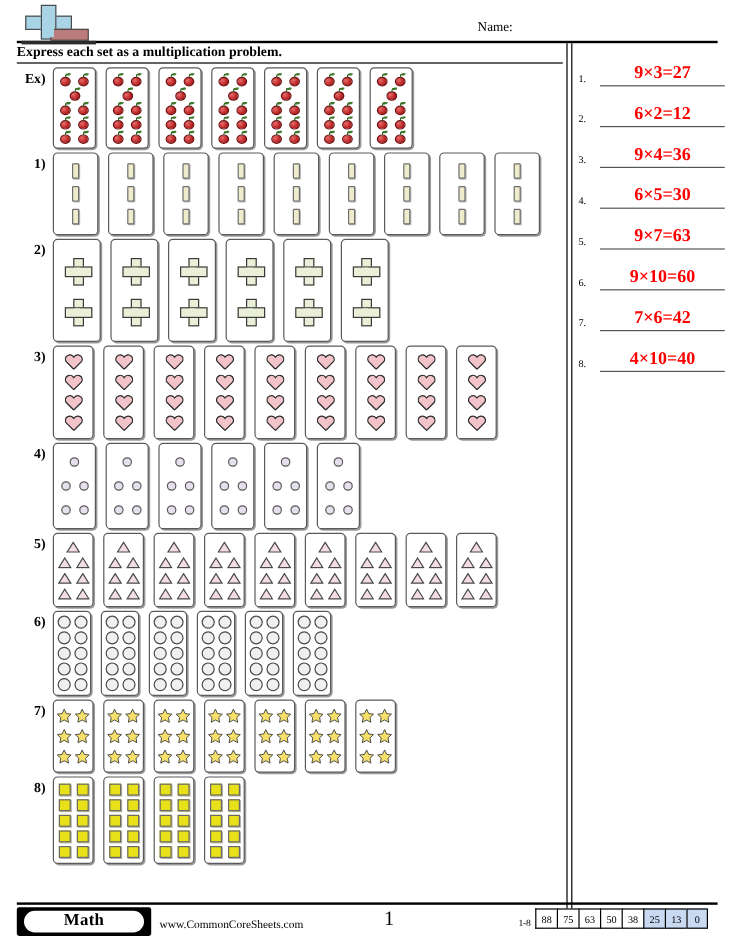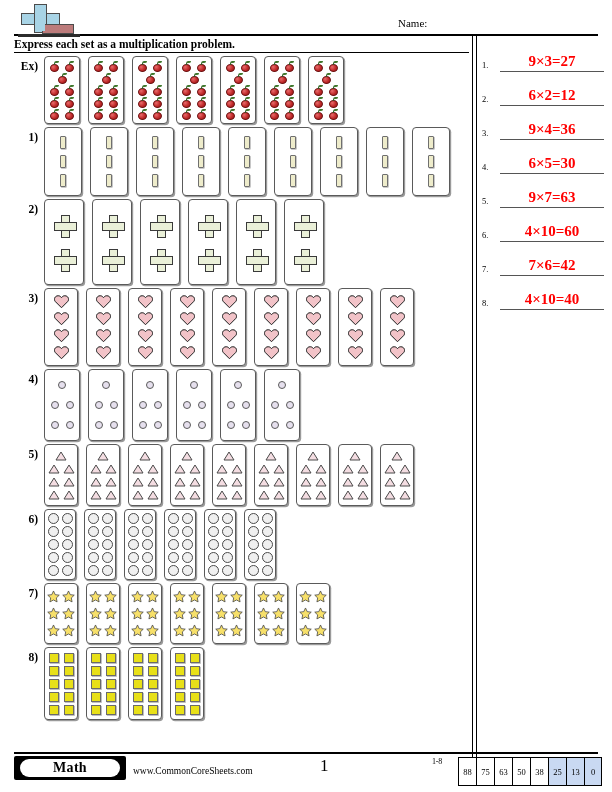--- a/index.html
+++ b/index.html
@@ -243,28 +243,28 @@
   #site-url {
     position: absolute; left: 133px; top: 766px;
     font-size: 9.5px;
   }
   #page-number {
     position: absolute; left: 320px; top: 756px;
     font-size: 17px;
   }
   #scale {
     position: absolute; left: 432px; top: 757px;
-    display: flex; align-items: flex-start; gap: 12px;
+    display: flex; align-items: flex-end;
   }
   #scale-range {
     font-size: 8px; margin-right: 4px; letter-spacing: -.2px;
   }
   #scale-cells { display: flex; }
   .scale-cell {
-    width: 18px; height: 29px;
+    width: 18px; height: 17px;
     border: 1px solid #000; border-right: none;
     font-size: 8.5px; display: flex;
     align-items: center; justify-content: center;
     background: #fff;
   }
   .scale-cell:last-child { border-right: 1px solid #000; }
   .scale-cell.hl { background: #c9d9f2; }
 </style>
 </head>
 <body>
@@ -309,21 +309,21 @@
         <div class="answer-val" style="color: rgb(255, 0, 0);">6×5=30</div>
         <div class="answer-line"></div>
       </div>
       <div class="answer-row">
         <div class="answer-num">5.</div>
         <div class="answer-val" style="color: rgb(255, 0, 0);">9×7=63</div>
         <div class="answer-line"></div>
       </div>
       <div class="answer-row">
         <div class="answer-num">6.</div>
-        <div class="answer-val" style="color: rgb(255, 0, 0);">4×10=60</div>
+        <div class="answer-val" style="color: rgb(255, 0, 0);">9×10=60</div>
         <div class="answer-line"></div>
       </div>
       <div class="answer-row">
         <div class="answer-num">7.</div>
         <div class="answer-val" style="color: rgb(255, 0, 0);">7×6=42</div>
         <div class="answer-line"></div>
       </div>
       <div class="answer-row">
         <div class="answer-num">8.</div>
         <div class="answer-val" style="color: rgb(255, 0, 0);">4×10=40</div>

